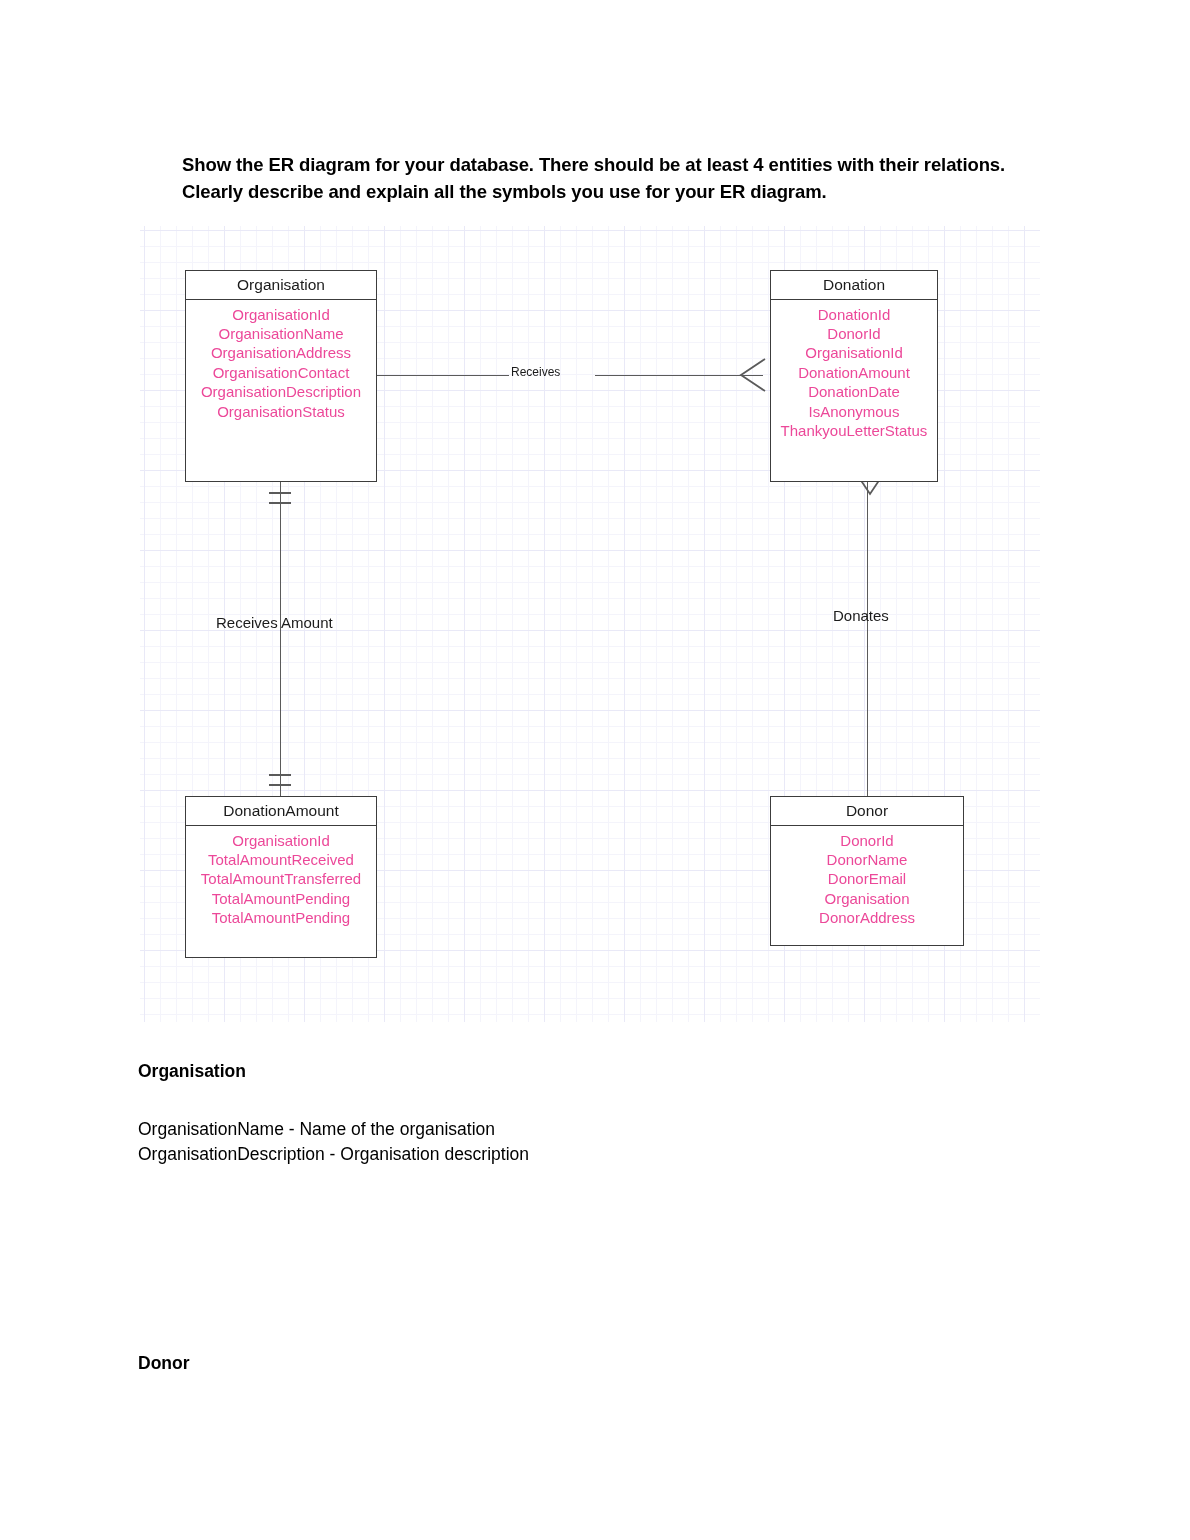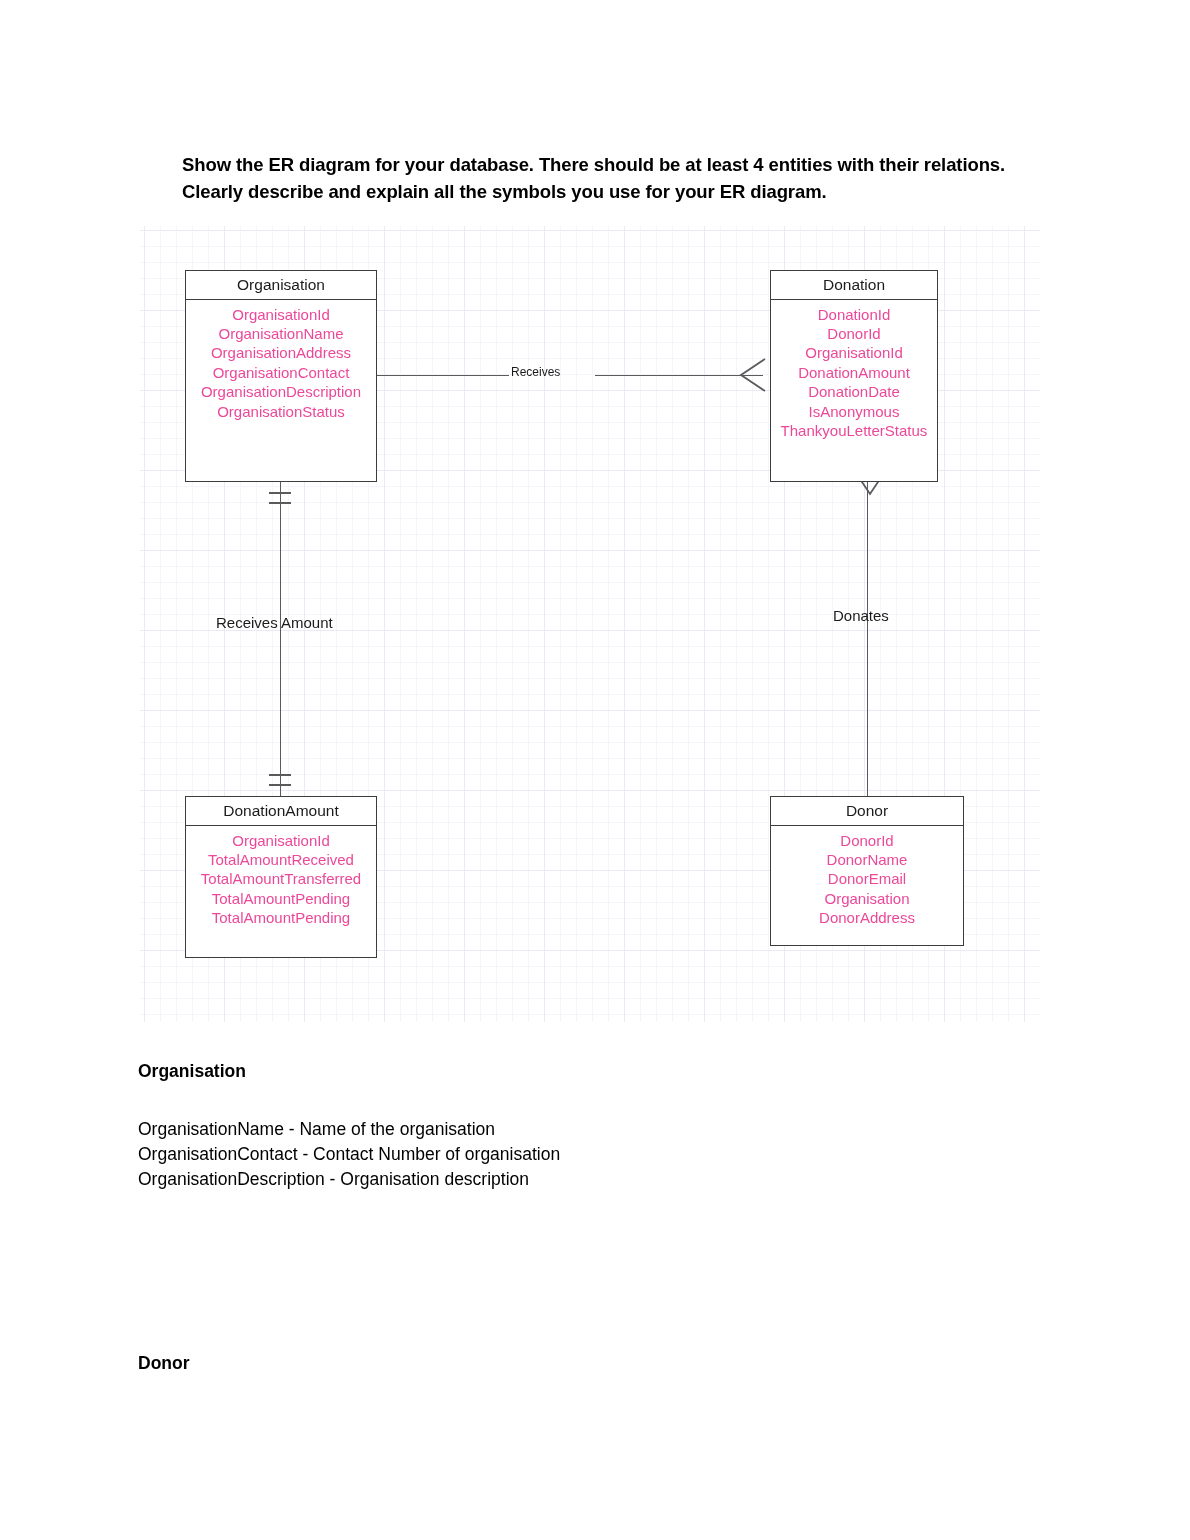--- a/index.html
+++ b/index.html
@@ -249,17 +249,16 @@
       <div>DonorAddress</div>
     </div>
   </div>
 
 </div>
 
 <div class="section-heading" id="heading-organisation">Organisation</div>
 
 <div class="attr-list">
   <div>OrganisationName - Name of the organisation</div>
-  <div>OrganisationContact - Contact Number of organisation</div>
   <div>OrganisationDescription - Organisation description</div>
 </div>
 
 <div class="section-heading" id="heading-donor">Donor</div>
 
 </body></html>

